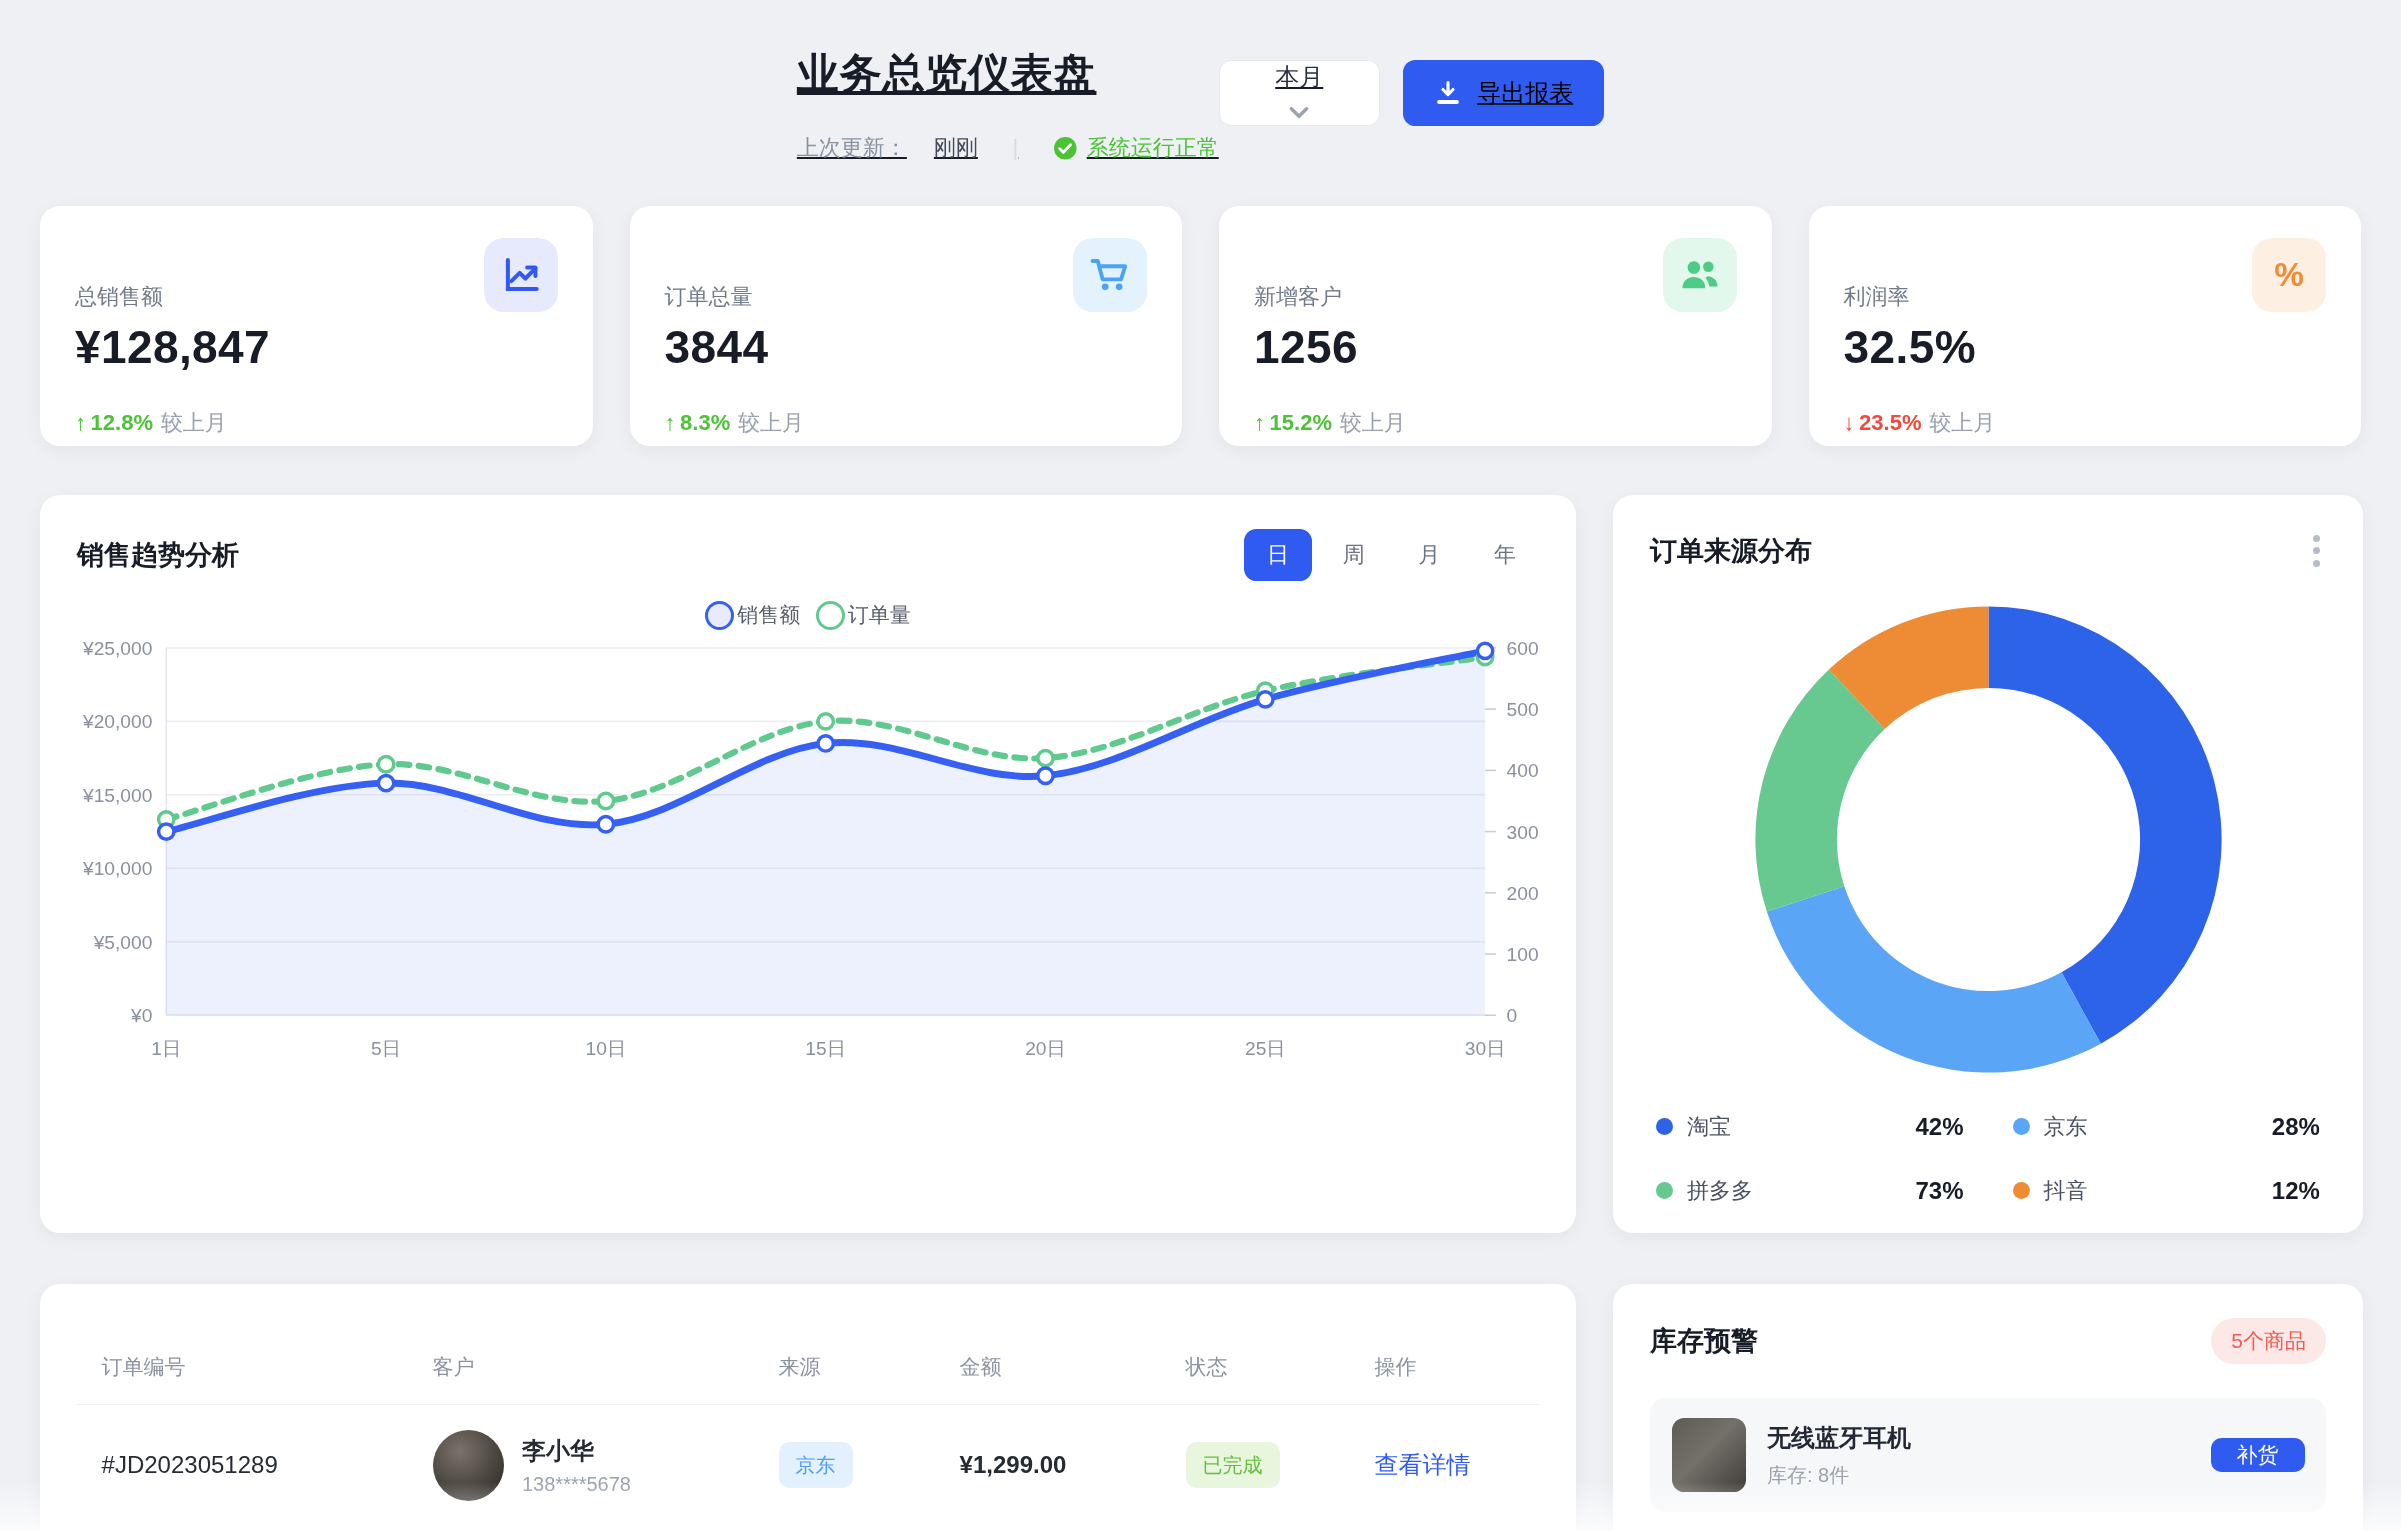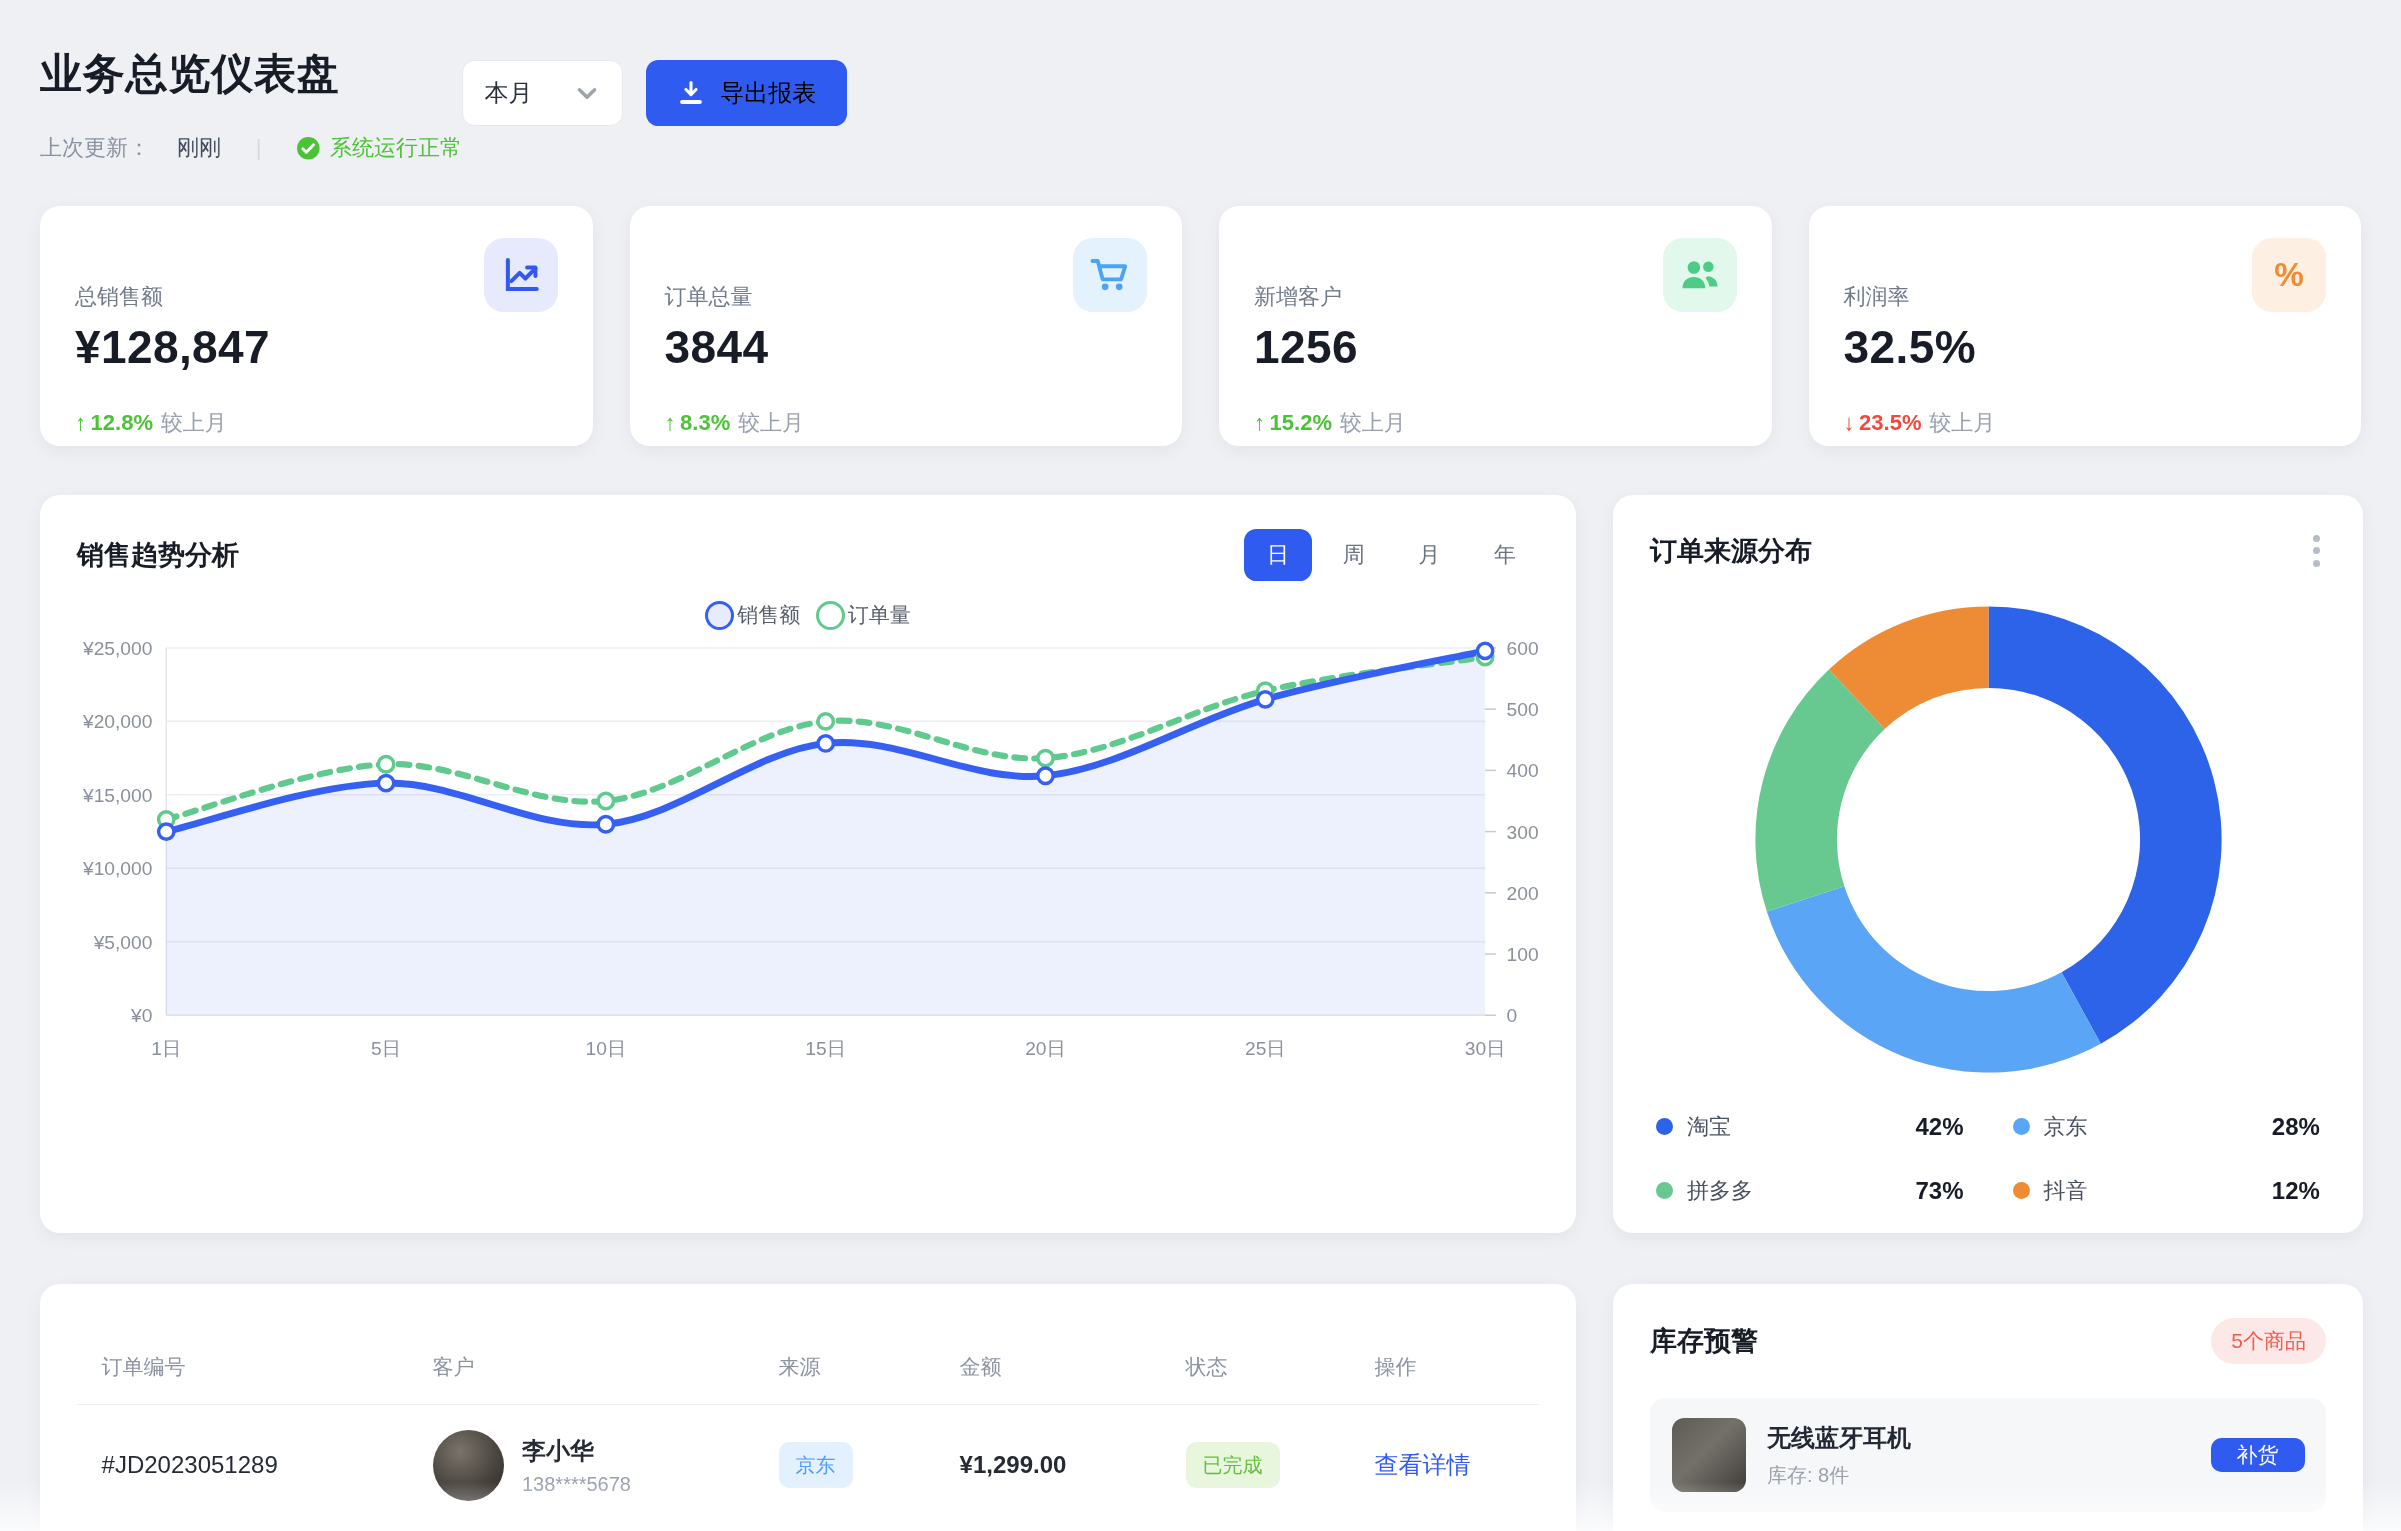--- a/index.html
+++ b/index.html
@@ -12,32 +12,32 @@
   }
   *{box-sizing:border-box;}
   html,body{margin:0;padding:0;}
   body{
     width:2401px;height:1531px;overflow:hidden;position:relative;
     background:#EEF0F4;color:var(--txt-dark);
     font-family:"Liberation Sans","DejaVu Sans",sans-serif;
   }
   .page{padding:23px 40px 0;}
   
-  .header{display:flex;justify-content:flex-start;align-items:flex-start;}
+  .header{display:flex;justify-content:center;align-items:flex-start;text-decoration:underline;}
   .page-title{font-size:42px;font-weight:700;margin:23px 0 0;color:var(--txt-dark);letter-spacing:0.8px;}
   .subtitle{margin-top:31px;font-size:22px;color:var(--txt-gray);display:flex;align-items:center;gap:27px;}
   .subtitle .strong{color:#434B59;}
   .subtitle .divider{color:#D5D9E0;margin:0 7.7px;}
   .status{color:var(--positive);display:flex;align-items:center;gap:9.2px;}
   .check-icon{width:24.6px;height:24.6px;display:inline-flex;}
   .check-icon svg{width:100%;height:100%;}
   .head-right{display:flex;gap:23px;margin-top:37px;}
   .select-btn{display:flex;align-items:center;justify-content:space-between;width:161px;height:66px;
     background:#fff;border:1.5px solid #E6E8EE;border-radius:12.3px;padding:0 21.5px;
-    font-size:24px;color:#2A303B;cursor:pointer;font-family:inherit;}
+    font-size:24px;color:#2A303B;cursor:pointer;font-family:inherit;flex-direction:column;}
   .select-btn .chev{width:26px;height:26px;color:#9CA3AF;display:inline-flex;}
   .export-btn{display:flex;align-items:center;gap:15.4px;height:66px;background:var(--accent);
     border:none;border-radius:12.3px;padding:0 31px;font-size:24px;color:#000000;cursor:pointer;font-family:inherit;}
   .export-btn .dl{width:28px;height:28px;display:inline-flex;}
   
   .kpi-row{display:grid;grid-template-columns:repeat(4,1fr);gap:37px;margin-top:43px;}
   .kpi-card{background:#fff;border-radius:20px;padding:32px 35px;height:240px;
     box-shadow:0 4.6px 18.4px rgba(23,28,38,.05);}
   .kpi-top{display:flex;justify-content:space-between;align-items:flex-end;}
   .kpi-label{font-size:22px;color:#717A89;margin-top:9.2px;}

